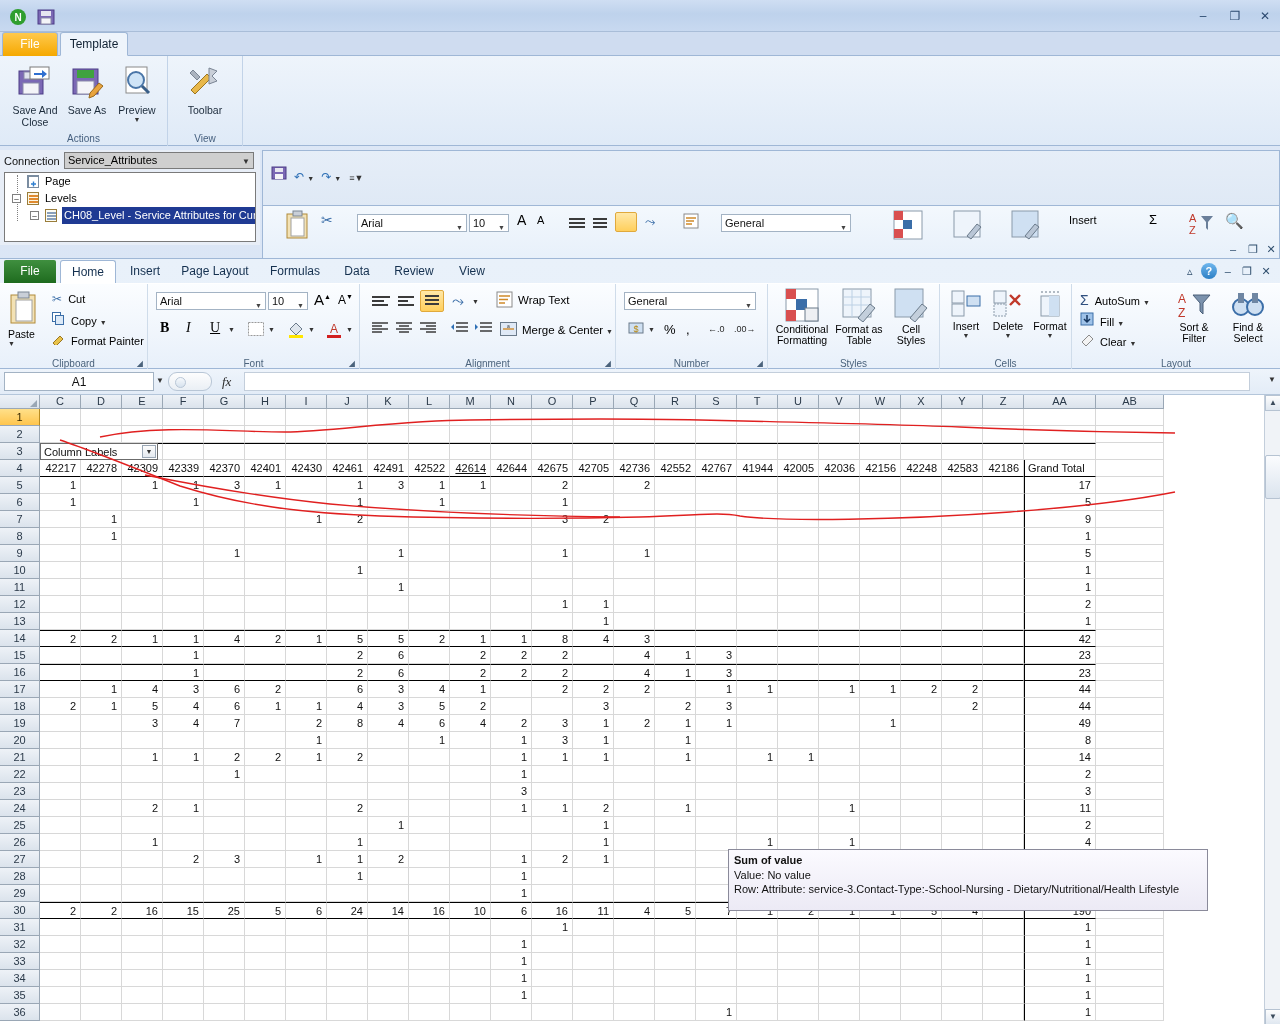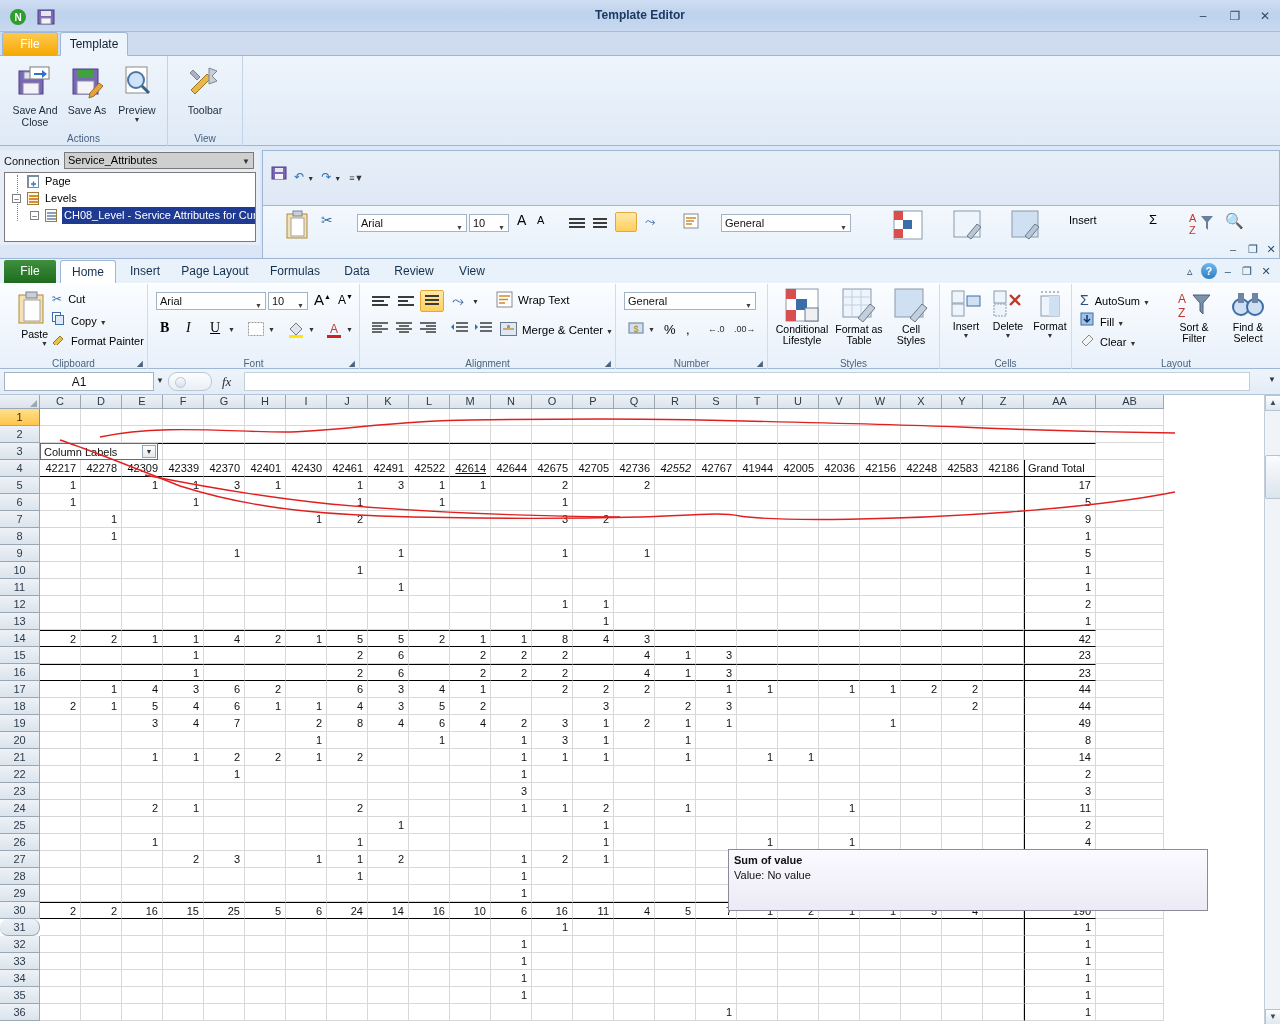--- a/index.html
+++ b/index.html
@@ -235,21 +235,20 @@
           </svg>
       </span>
       <span class="qat-ico" style="left:30px;">
         <svg width="20" height="20" viewBox="0 0 20 20">
             <rect x="2" y="3" width="16" height="14" fill="#7b68b5" stroke="#4c3d86"></rect>
             <rect x="5" y="4" width="10" height="5" fill="#e6e6f0"></rect>
             <rect x="5" y="11" width="10" height="6" fill="#f4f4f8" stroke="#8a8aa8"></rect>
           </svg>
       </span>
     </div>
-    <div id="te-title">Template Editor</div>
     <div class="te-wbtn" style="left:1192px;">–</div>
     <div class="te-wbtn" style="left:1224px;">❐</div>
     <div class="te-wbtn" style="left:1254px;">✕</div>
   </div>
 
   <div id="te-tabstrip">
     <div class="te-tab" id="te-tab-file">File</div>
     <div class="te-tab" id="te-tab-template">Template</div>
   </div>
 
@@ -455,21 +454,21 @@
         <span class="xl-help-circle">?</span>
         <span class="xl-sm-btn">–</span>
         <span class="xl-sm-btn">❐</span>
         <span class="xl-sm-btn">✕</span>
       </div>
     </div>
 
     <div id="xl-ribbon">
 
       <div class="xlg" style="left:0; width:148px;">
-        <div style="position:absolute;left:8px;top:6px;width:40px;text-align:right;">
+        <div style="position:absolute;left:8px;top:6px;width:40px;text-align:left;">
           <svg width="32" height="36" viewBox="0 0 32 36">
               <rect x="3" y="5" width="24" height="28" fill="#f3e2b5" stroke="#b08a3a"></rect>
               <rect x="8" y="10" width="16" height="21" fill="#fff" stroke="#a0a0a0"></rect>
               <rect x="10" y="2" width="11" height="6" fill="#c9cfd8" stroke="#7a8594"></rect>
             </svg>
           <span style="display:block;font-size:10.5px;">Paste</span>
           <span style="display:block;font-size:7px;color:#333;">▼</span>
         </div>
         <div style="position:absolute;left:52px;top:8px;">
           <span style="font-size:12px;color:#3b6ea8;">✂</span>
@@ -611,21 +610,21 @@
 
       <div class="xlg" style="left:768px; width:172px;">
         <div style="position:absolute;left:6px;top:4px;width:56px;text-align:center;">
           <svg width="34" height="34" viewBox="0 0 34 34">
               <rect x="1" y="1" width="32" height="32" fill="#fff" stroke="#8a9aaa"></rect>
               <rect x="1" y="1" width="10" height="10" fill="#d94f4f"></rect>
               <rect x="11" y="11" width="11" height="11" fill="#3b6ea8"></rect>
               <rect x="1" y="22" width="10" height="11" fill="#d94f4f"></rect>
               <rect x="20" y="20" width="13" height="13" fill="#eef0f3" stroke="#6a7a8a"></rect>
             </svg>
-          <span style="display:block;font-size:10.5px;line-height:11px;">Conditional Lifestyle</span>
+          <span style="display:block;font-size:10.5px;line-height:11px;">Conditional Formatting</span>
         </div>
         <div style="position:absolute;left:66px;top:4px;width:50px;text-align:center;">
           <svg width="34" height="34" viewBox="0 0 34 34">
               <rect x="1" y="1" width="28" height="28" fill="#eef4fb" stroke="#8a9aaa"></rect>
               <path d="M2 9 h27 M2 17 h27 M10 2 v27 M19 2 v27" stroke="#bcd0e4"></path>
               <path d="M16 30 l12-14 l5 4 l-12 14 z" fill="#c3cfdc" stroke="#6a7a8a"></path>
             </svg>
           <span style="display:block;font-size:10.5px;line-height:11px;">Format as Table</span>
         </div>
         <div style="position:absolute;left:120px;top:4px;width:46px;text-align:center;">
@@ -778,21 +777,21 @@
           <div class="rh" style="top: 340px;">21</div>
           <div class="rh" style="top: 357px;">22</div>
           <div class="rh" style="top: 374px;">23</div>
           <div class="rh" style="top: 391px;">24</div>
           <div class="rh" style="top: 408px;">25</div>
           <div class="rh" style="top: 425px;">26</div>
           <div class="rh" style="top: 442px;">27</div>
           <div class="rh" style="top: 459px;">28</div>
           <div class="rh" style="top: 476px;">29</div>
           <div class="rh" style="top: 493px;">30</div>
-          <div class="rh" style="top: 510px; border-radius: 8px;">31</div>
+          <div class="rh" style="top: 510px;">31</div>
           <div class="rh" style="top: 527px;">32</div>
           <div class="rh" style="top: 544px;">33</div>
           <div class="rh" style="top: 561px;">34</div>
           <div class="rh" style="top: 578px;">35</div>
           <div class="rh" style="top: 595px;">36</div>
         </div>
       <div id="cells">
           <div class="cell" style="left: 0px; top: 0px; width: 41px;"></div>
           <div class="cell" style="left: 41px; top: 0px; width: 41px;"></div>
           <div class="cell" style="left: 82px; top: 0px; width: 41px;"></div>
@@ -879,21 +878,21 @@
           <div class="cell bold-bot" style="left: 205px; top: 51px; width: 41px;">42401</div>
           <div class="cell bold-bot" style="left: 246px; top: 51px; width: 41px;">42430</div>
           <div class="cell bold-bot" style="left: 287px; top: 51px; width: 41px;">42461</div>
           <div class="cell bold-bot" style="left: 328px; top: 51px; width: 41px;">42491</div>
           <div class="cell bold-bot" style="left: 369px; top: 51px; width: 41px;">42522</div>
           <div class="cell bold-bot" style="left: 410px; top: 51px; width: 41px; text-decoration: underline;">42614</div>
           <div class="cell bold-bot" style="left: 451px; top: 51px; width: 41px;">42644</div>
           <div class="cell bold-bot" style="left: 492px; top: 51px; width: 41px;">42675</div>
           <div class="cell bold-bot" style="left: 533px; top: 51px; width: 41px;">42705</div>
           <div class="cell bold-bot" style="left: 574px; top: 51px; width: 41px;">42736</div>
-          <div class="cell bold-bot" style="left: 615px; top: 51px; width: 41px; font-style: italic;">42552</div>
+          <div class="cell bold-bot" style="left: 615px; top: 51px; width: 41px;">42552</div>
           <div class="cell bold-bot" style="left: 656px; top: 51px; width: 41px;">42767</div>
           <div class="cell bold-bot" style="left: 697px; top: 51px; width: 41px;">41944</div>
           <div class="cell bold-bot" style="left: 738px; top: 51px; width: 41px;">42005</div>
           <div class="cell bold-bot" style="left: 779px; top: 51px; width: 41px;">42036</div>
           <div class="cell bold-bot" style="left: 820px; top: 51px; width: 41px;">42156</div>
           <div class="cell bold-bot" style="left: 861px; top: 51px; width: 41px;">42248</div>
           <div class="cell bold-bot" style="left: 902px; top: 51px; width: 41px;">42583</div>
           <div class="cell bold-bot" style="left: 943px; top: 51px; width: 41px;">42186</div>
           <div class="cell bold-bot bold-left" style="left: 984px; top: 51px; width: 72px; text-align: left; padding-left: 3px;">Grand Total</div>
           <div class="cell" style="left: 1056px; top: 51px; width: 68px;"></div>
@@ -1746,14 +1745,15 @@
   <svg id="annot">
     <path d="M100,437 C160,424 230,432 285,432 L285,432 C330,432 400,420 470,420 C540,419 620,418 700,420 C790,422 880,424 960,427 C1030,430 1100,432 1175,433" fill="none" stroke="#e02020" stroke-width="1.4"></path>
     <path d="M60,440 C90,450 130,466 180,486 C240,505 300,513 380,516 C480,519 560,519 640,517 C700,515 720,512 740,516 C780,522 900,520 1010,512 C1090,506 1140,499 1175,492" fill="none" stroke="#e02020" stroke-width="1.4"></path>
     <path d="M145,475 C200,486 260,497 330,504 C420,512 520,516 620,517" fill="none" stroke="#e02020" stroke-width="1.4"></path>
     <path d="M890,900 C950,906 1020,908 1070,902" fill="none" stroke="#e02020" stroke-width="1.4"></path>
   </svg>
 
   <div id="tooltip">
     <div class="tt-title">Sum of value</div>
     <div>Value: No value</div>
+    <div>Row: Attribute: service-3.Contact-Type:-School-Nursing - Dietary/Nutritional/Health Lifestyle</div>
   </div>
 </div>
 
 </body></html>

